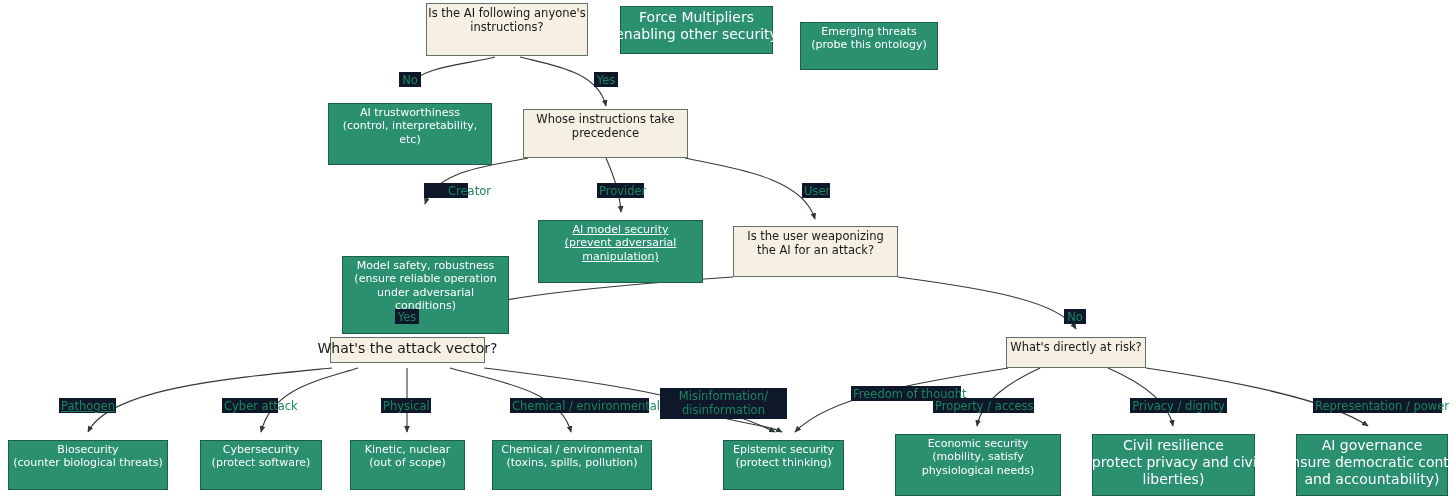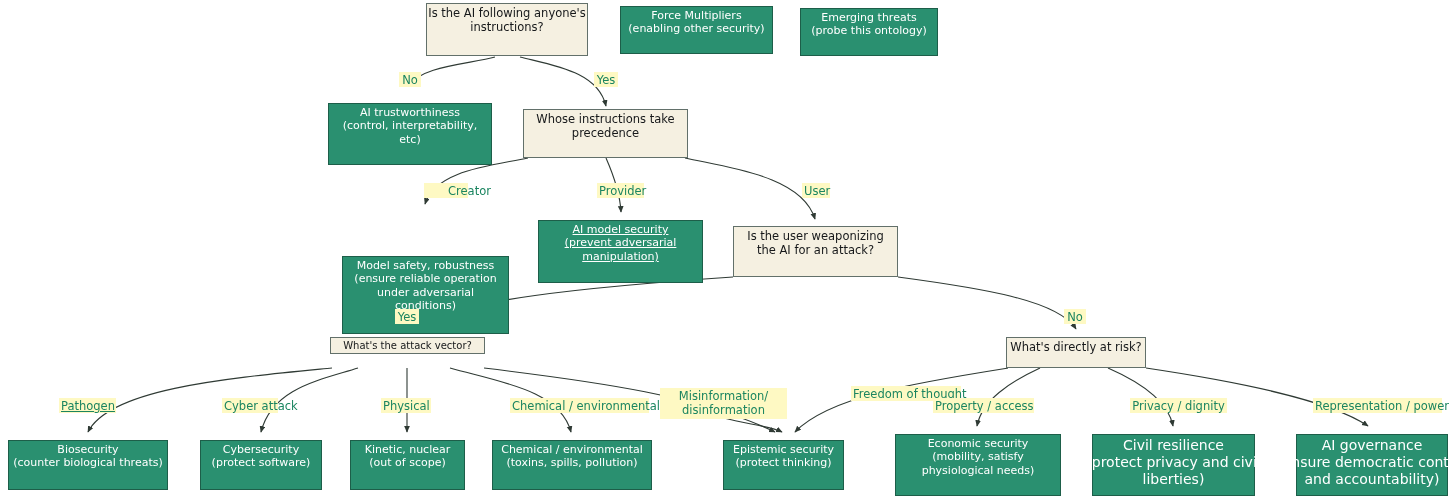--- a/index.html
+++ b/index.html
@@ -43,21 +43,21 @@
     background: #f5f0e1;
     color: #16181a;
     border-color: #62706a;
   }
   .node .ln {
     display: block;
     white-space: nowrap;
   }
   .edge-label {
     position: absolute;
-    background: #fef9c3;
+    background: #0f172a;
     color: #1b8560;
     font-size: 11.5px;
     line-height: 1.22;
     padding: 0.5px 2px;
     white-space: nowrap;
     text-align: center;
     box-sizing: border-box;
   }
   .edge-label.two-line {
     white-space: normal;
@@ -92,25 +92,25 @@
         <path d="M 1040,368 C 1010,382 982,400 977,426" fill="none" stroke="#2f3a34" stroke-width="1.1" marker-end="url(#arrow)"></path>
         <path d="M 1108,368 C 1140,382 1168,400 1173,426" fill="none" stroke="#2f3a34" stroke-width="1.1" marker-end="url(#arrow)"></path>
         <path d="M 1146,368 C 1240,382 1330,400 1368,426" fill="none" stroke="#2f3a34" stroke-width="1.1" marker-end="url(#arrow)"></path>
       </g>
   </svg>
   <div id="nodes-layer">
       <div class="node decision" style="left: 426px; top: 3px; width: 162px; height: 53px; font-size: 11.5px;">
         <span class="ln">Is the AI following anyone's</span>
         <span class="ln">instructions?</span>
       </div>
-      <div class="node process" style="left: 620px; top: 6px; width: 153px; height: 48px; font-size: 11px;">
+      <div class="node process" style="left: 620px; top: 6px; width: 153px; height: 48px; font-size: 14px;">
         <span class="ln">Force Multipliers</span>
         <span class="ln">(enabling other security)</span>
       </div>
-      <div class="node process" style="left: 800px; top: 8px; width: 138px; height: 48px; font-size: 11px;">
+      <div class="node process" style="left: 800px; top: 22px; width: 138px; height: 48px; font-size: 11px;">
         <span class="ln">Emerging threats</span>
         <span class="ln">(probe this ontology)</span>
       </div>
       <div class="node process" style="left: 328px; top: 103px; width: 164px; height: 62px; font-size: 11px;">
         <span class="ln">AI trustworthiness</span>
         <span class="ln">(control, interpretability,</span>
         <span class="ln">etc)</span>
       </div>
       <div class="node decision" style="left: 523px; top: 109px; width: 165px; height: 49px; font-size: 11.5px;">
         <span class="ln">Whose instructions take</span>
@@ -124,21 +124,21 @@
       </div>
       <div class="node process" style="left: 538px; top: 220px; width: 165px; height: 63px; font-size: 11px; text-decoration: underline;">
         <span class="ln">AI model security</span>
         <span class="ln">(prevent adversarial</span>
         <span class="ln">manipulation)</span>
       </div>
       <div class="node decision" style="left: 733px; top: 226px; width: 165px; height: 51px; font-size: 11.5px;">
         <span class="ln">Is the user weaponizing</span>
         <span class="ln">the AI for an attack?</span>
       </div>
-      <div class="node decision" style="left: 330px; top: 337px; width: 155px; height: 17px; font-size: 10px;">
+      <div class="node decision" style="left: 330px; top: 337px; width: 155px; height: 26px; font-size: 14px;">
         <span class="ln">What's the attack vector?</span>
       </div>
       <div class="node decision" style="left: 1006px; top: 337px; width: 140px; height: 31px; font-size: 11.5px;">
         <span class="ln">What's directly at risk?</span>
       </div>
       <div class="node process" style="left: 8px; top: 440px; width: 160px; height: 50px; font-size: 11px;">
         <span class="ln">Biosecurity</span>
         <span class="ln">(counter biological threats)</span>
       </div>
       <div class="node process" style="left: 200px; top: 440px; width: 122px; height: 50px; font-size: 11px;">

